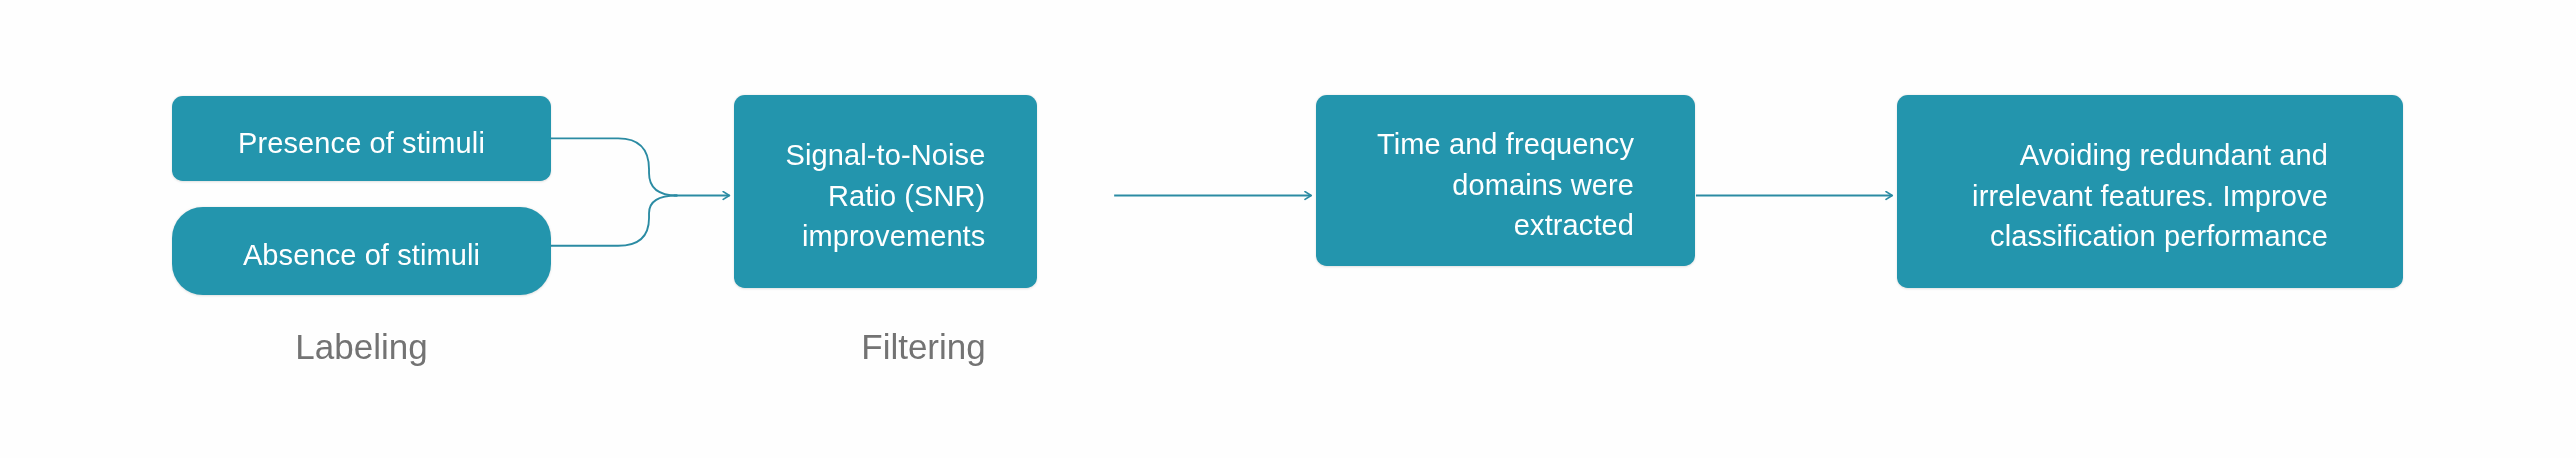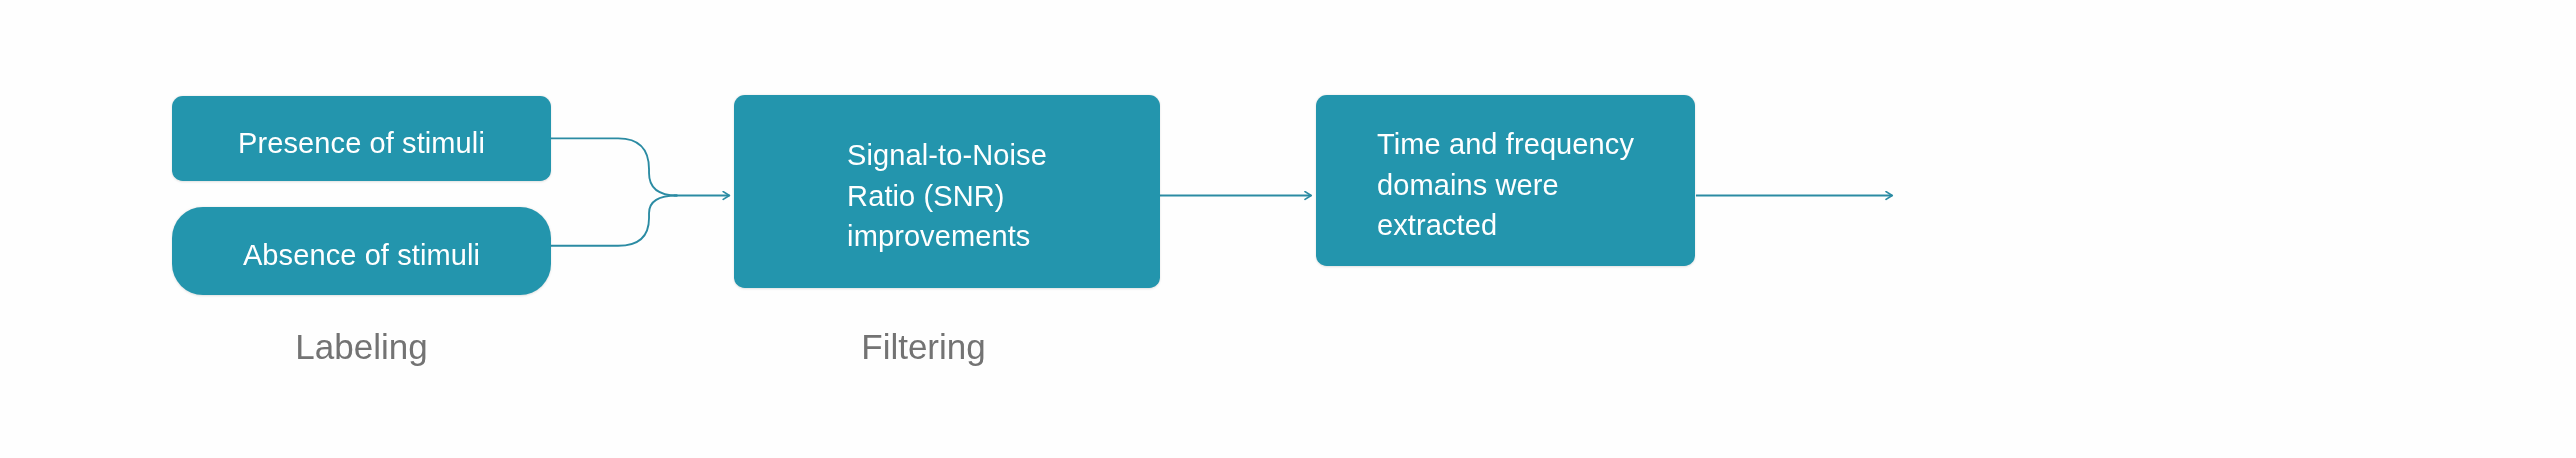--- a/index.html
+++ b/index.html
@@ -32,38 +32,38 @@
     background: #2395ad;
     border-radius: 10.8px;
     box-sizing: border-box;
     display: flex;
     align-items: center;
     justify-content: center;
     box-shadow: 0 0.8px 2.3px rgba(0,0,0,0.12);
   }
   .node-text {
     color: #ffffff;
-    text-align: left;
+    text-align: right;
     font-size: 29px;
     line-height: 1.40;
     font-weight: 400;
     letter-spacing: 0.1px;
     padding: 0 14px;
     white-space: pre-line;
     margin-top: 9px;
   }
 
   
   #box-presence  { left: 172px;  top: 96px; width: 379px;  height: 85px; }
   #box-absence   { left: 172px;  top: 207px; width: 379px;  height: 88px; border-radius: 31px; }
   #box-presence .node-text,
   #box-absence  .node-text { font-size: 29px; }
 
   
-  #box-filtering        { left: 734px;  top: 95px; width: 426px; height: 193px; }
+  #box-filtering        { left: 734px;  top: 95px; width: 303px; height: 193px; }
   #box-feature-extract  { left: 1316px; top: 95px; width: 379px; height: 171px; }
   #box-feature-select   { left: 1897px; top: 95px; width: 506px; height: 193px; }
 
   
   .stage-caption {
     position: absolute;
     text-align: center;
     color: #737373;
     font-size: 35px;
     line-height: 1.1;
@@ -125,20 +125,25 @@
 Ratio (SNR)
 improvements</span>
   </div>
 
   <div class="node-box" id="box-feature-extract">
     <span class="node-text">Time and frequency
 domains were
 extracted</span>
   </div>
 
+  <div class="node-box" id="box-feature-select">
+    <span class="node-text">Avoiding redundant and
+irrelevant features. Improve
+classification performance</span>
+  </div>
 
   <div class="stage-caption" id="caption-labeling">Labeling</div>
 
   <div class="stage-caption" id="caption-filtering">Filtering</div>
 
 
 
 </div>
 
 

